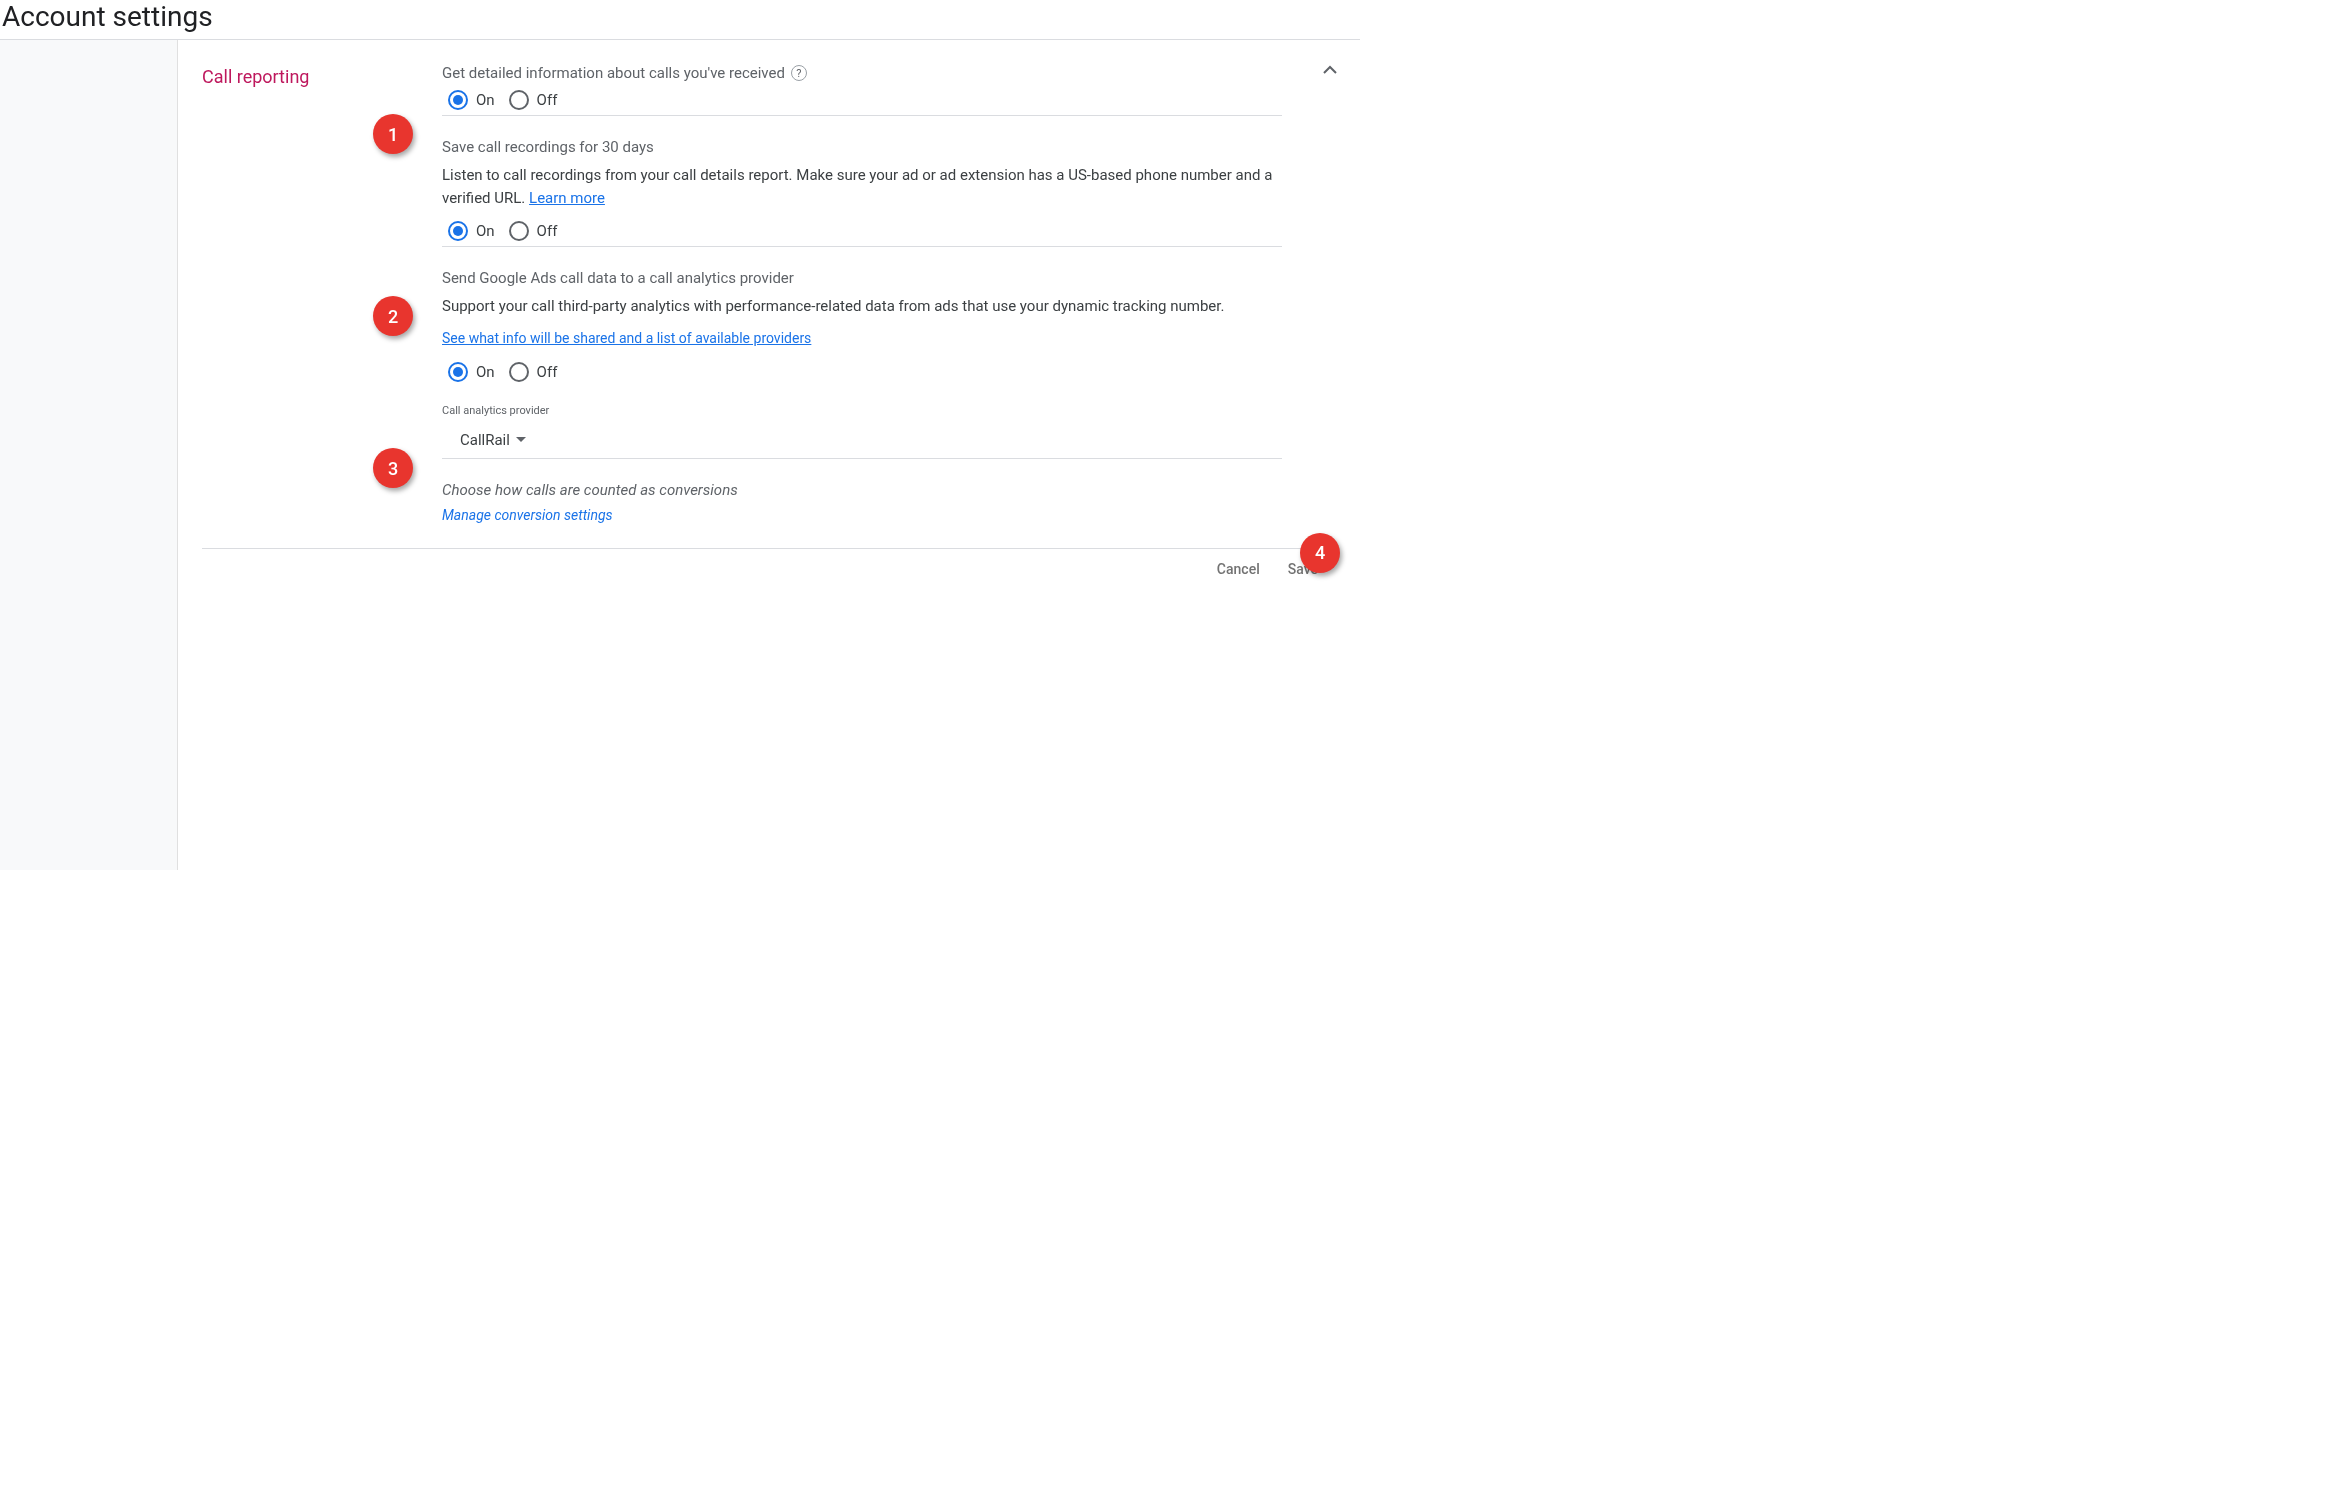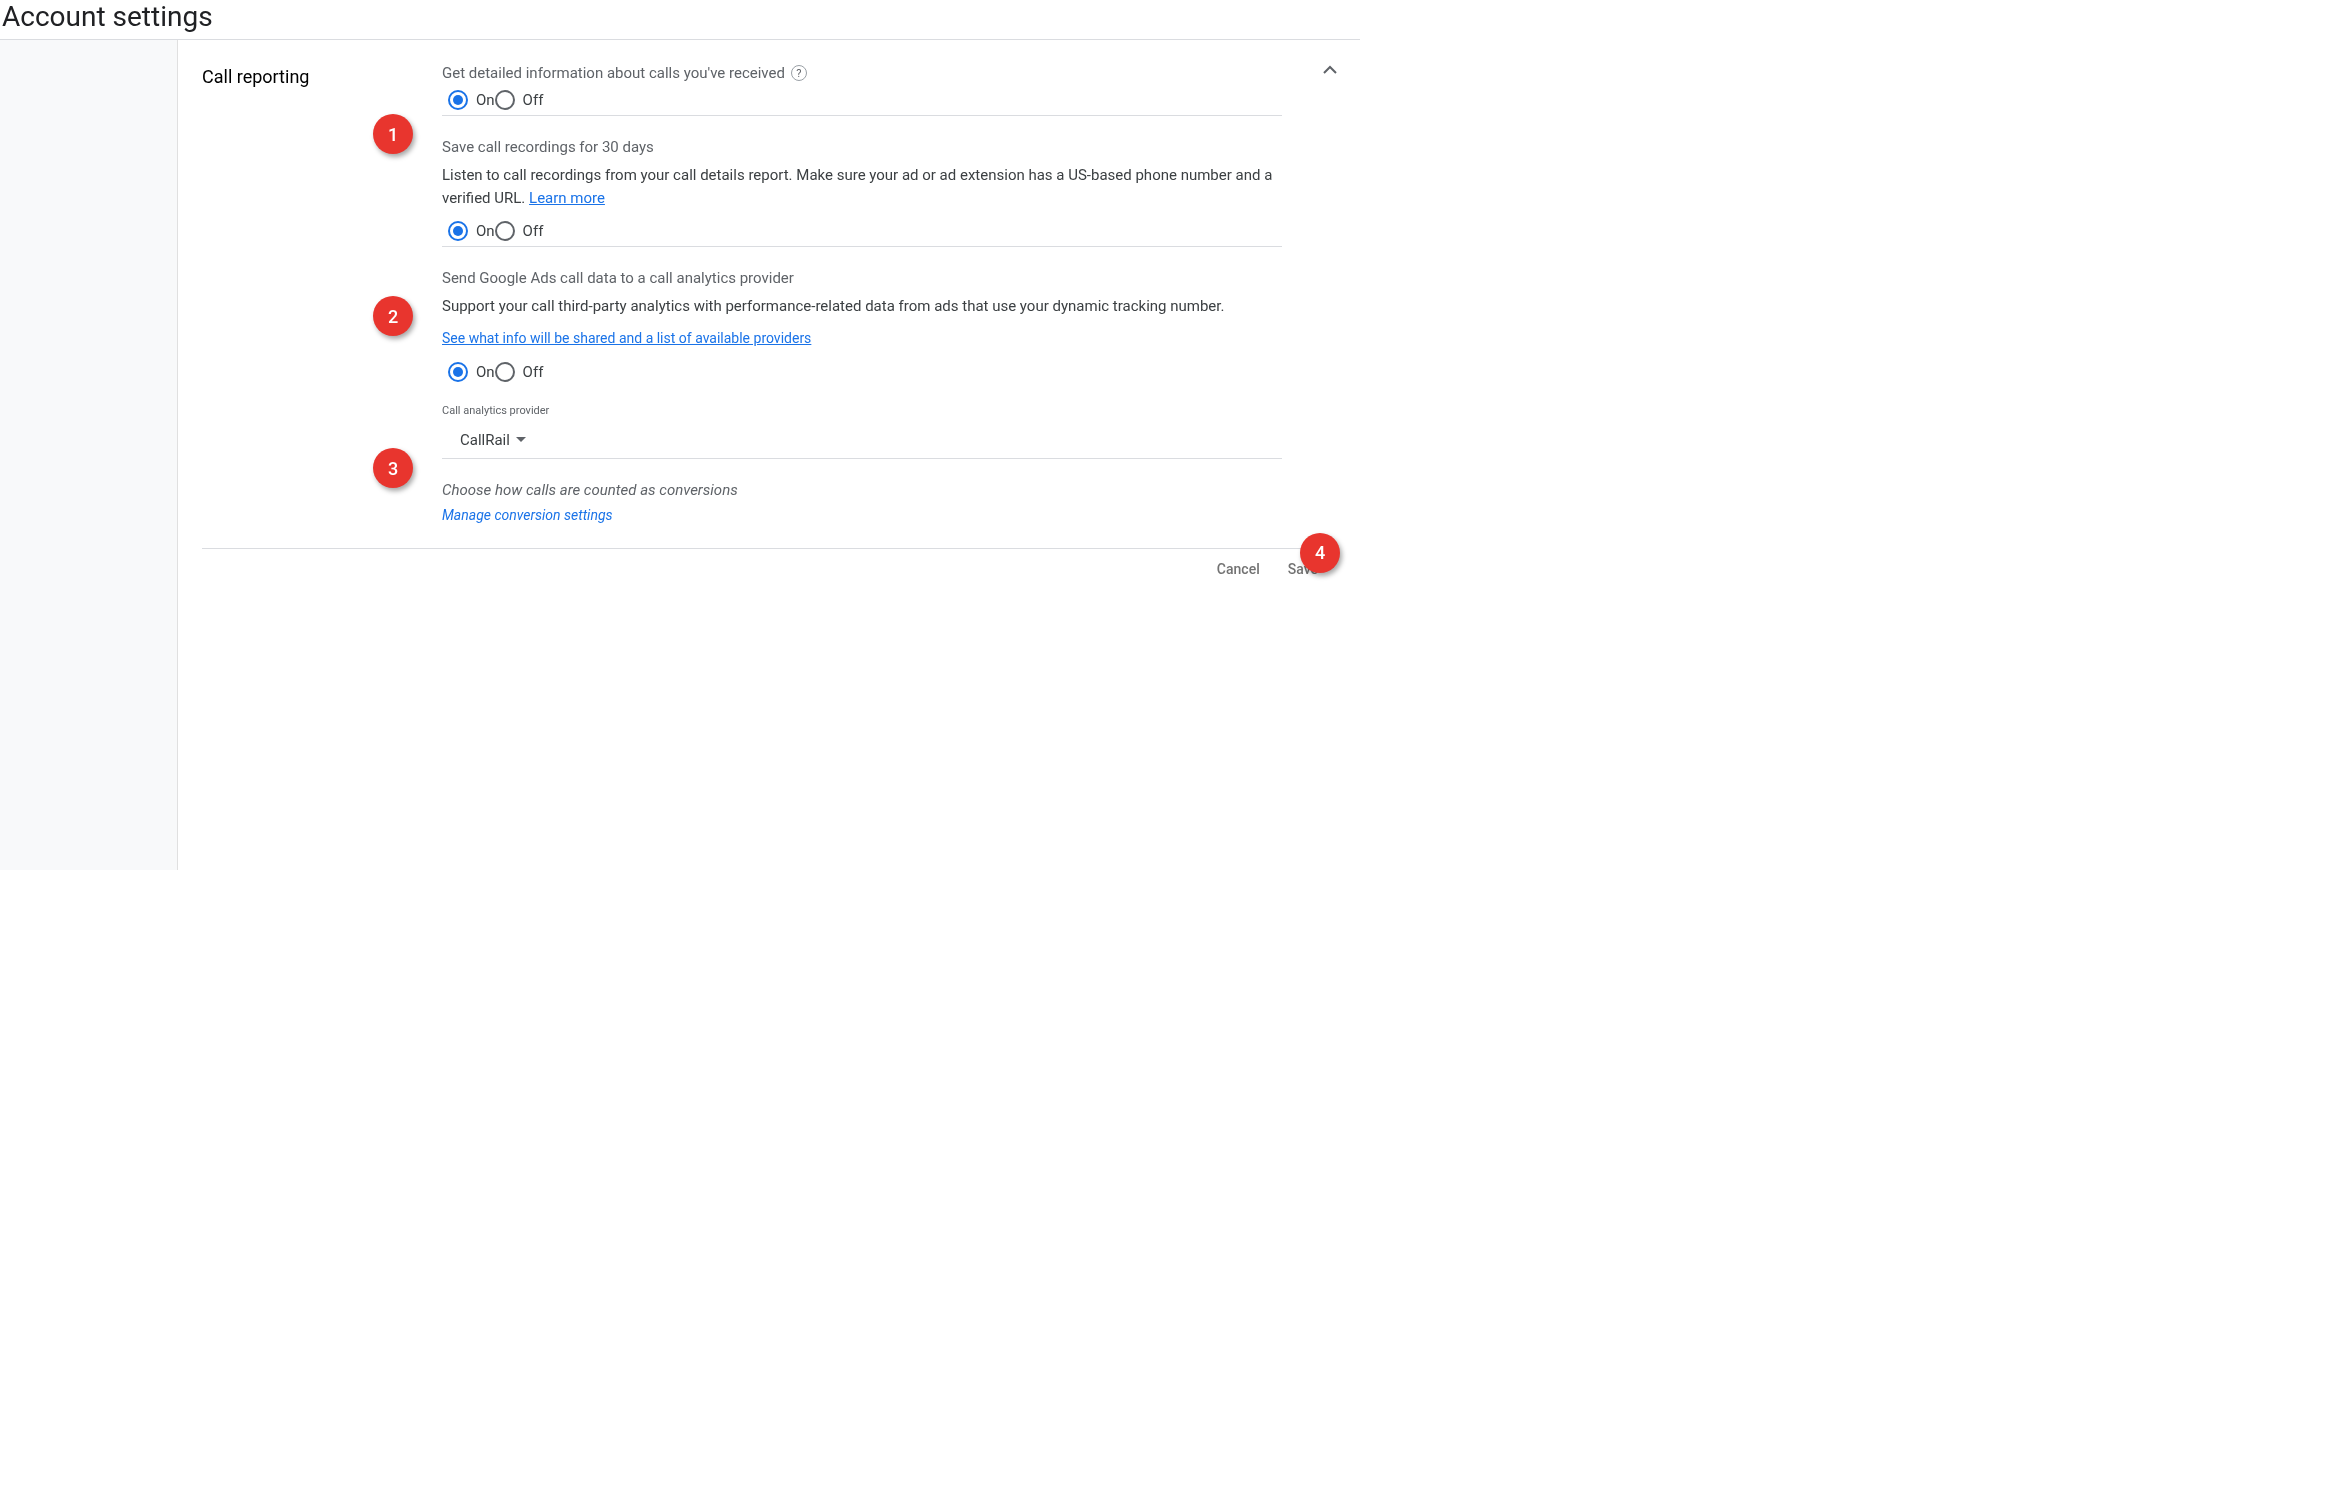--- a/index.html
+++ b/index.html
@@ -36,21 +36,21 @@
       padding: 24px 24px 0 24px;
       position: relative;
     }
     .section-row {
       display: flex;
     }
     .section-label {
       width: 240px;
       flex-shrink: 0;
       font-size: 18px;
-      color: #000000;
+      color: #be185d;
       padding-top: 2px;
     }
     .section-body {
       flex: 1;
       max-width: 840px;
     }
     .setting-block {
       position: relative;
       padding-bottom: 5px;
       border-bottom: 1px solid #dadce0;
@@ -74,20 +74,21 @@
     .setting-desc .link,
     a.link {
       color: #1a73e8;
       text-decoration: underline;
       cursor: pointer;
     }
     a.link-nound { color:#1a73e8; text-decoration:none; cursor:pointer;margin-top:37px; }
     .radio-row {
       display: flex;
       align-items: center;
+      gap: 14px;
       margin-top: 6px;
       margin-left: 6px;
     }
     .radio-opt {
       display: flex;
       align-items: center;
       gap: 8px;
       cursor: pointer;
       font-size: 15px;
       color: #3c4043;

